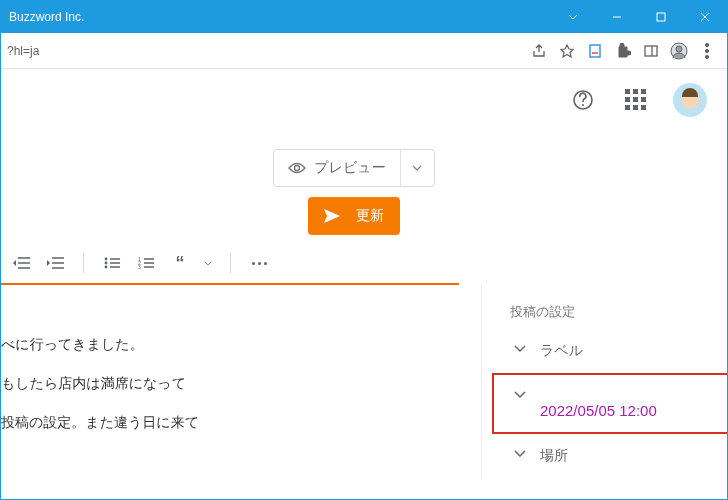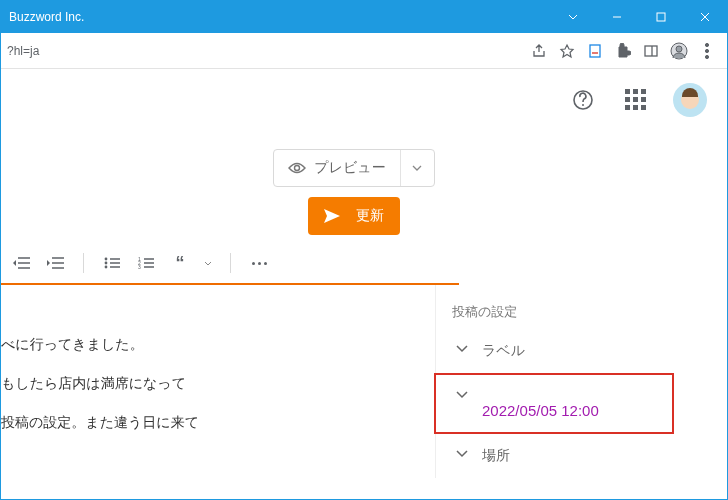--- a/index.html
+++ b/index.html
@@ -25,21 +25,21 @@
 .btn-preview .caret { width: 34px; border-left: 1px solid #e3e3e3; display: flex; align-items: center; justify-content: center; height: 100%; }
 .btn-update { background: #f57c00; color: #fff; border-radius: 4px; height: 38px; display: flex; align-items: center; gap: 16px; padding: 0 16px; font-size: 14px; font-weight: 500; }
 .editor-toolbar { border-bottom: 2px solid #ef6c00; display: flex; align-items: center; gap: 14px; padding: 0 0 10px 10px; margin-right: 268px; color: #5f6368; }
 .editor-toolbar .sep { width: 1px; height: 20px; background: #d9d9d9; margin: 0 4px; }
 .tb-icon { width: 20px; height: 20px; display: flex; align-items: center; justify-content: center; }
 .more-dots { display: flex; gap: 3px; }
 .more-dots span { width: 3px; height: 3px; border-radius: 50%; background: #5f6368; }
 .content-wrap { display: flex; }
 .editor-body { flex: 1; padding: 40px 12px 0 0; color: #333; font-size: 14px; line-height: 2.8; }
 .editor-body p { white-space: nowrap; }
-.sidebar { width: 292px; border-left: 1px solid #eee; padding: 18px 0 0 16px; }
+.sidebar { width: 246px; border-left: 1px solid #eee; padding: 18px 0 0 28px; }
 .sidebar-title { color: #777; font-size: 13px; margin-bottom: 8px; }
 .accordion { padding: 13px 8px 13px 4px; display: flex; align-items: flex-start; gap: 14px; color: #666; font-size: 14px; }
 .accordion .chev { margin-top: 3px; }
 .accordion .sub { font-size: 15px; color: #a21caf; margin-top: 14px; }
 .highlight-box { border: 2px solid #d93025; margin-left: -18px; padding-left: 16px; width: 240px; }
 svg.chev { stroke: #666; fill: none; }
 svg.eye { stroke: #777; fill: none; }
 svg.send { fill: #fff; }
 </style>
 </head>

